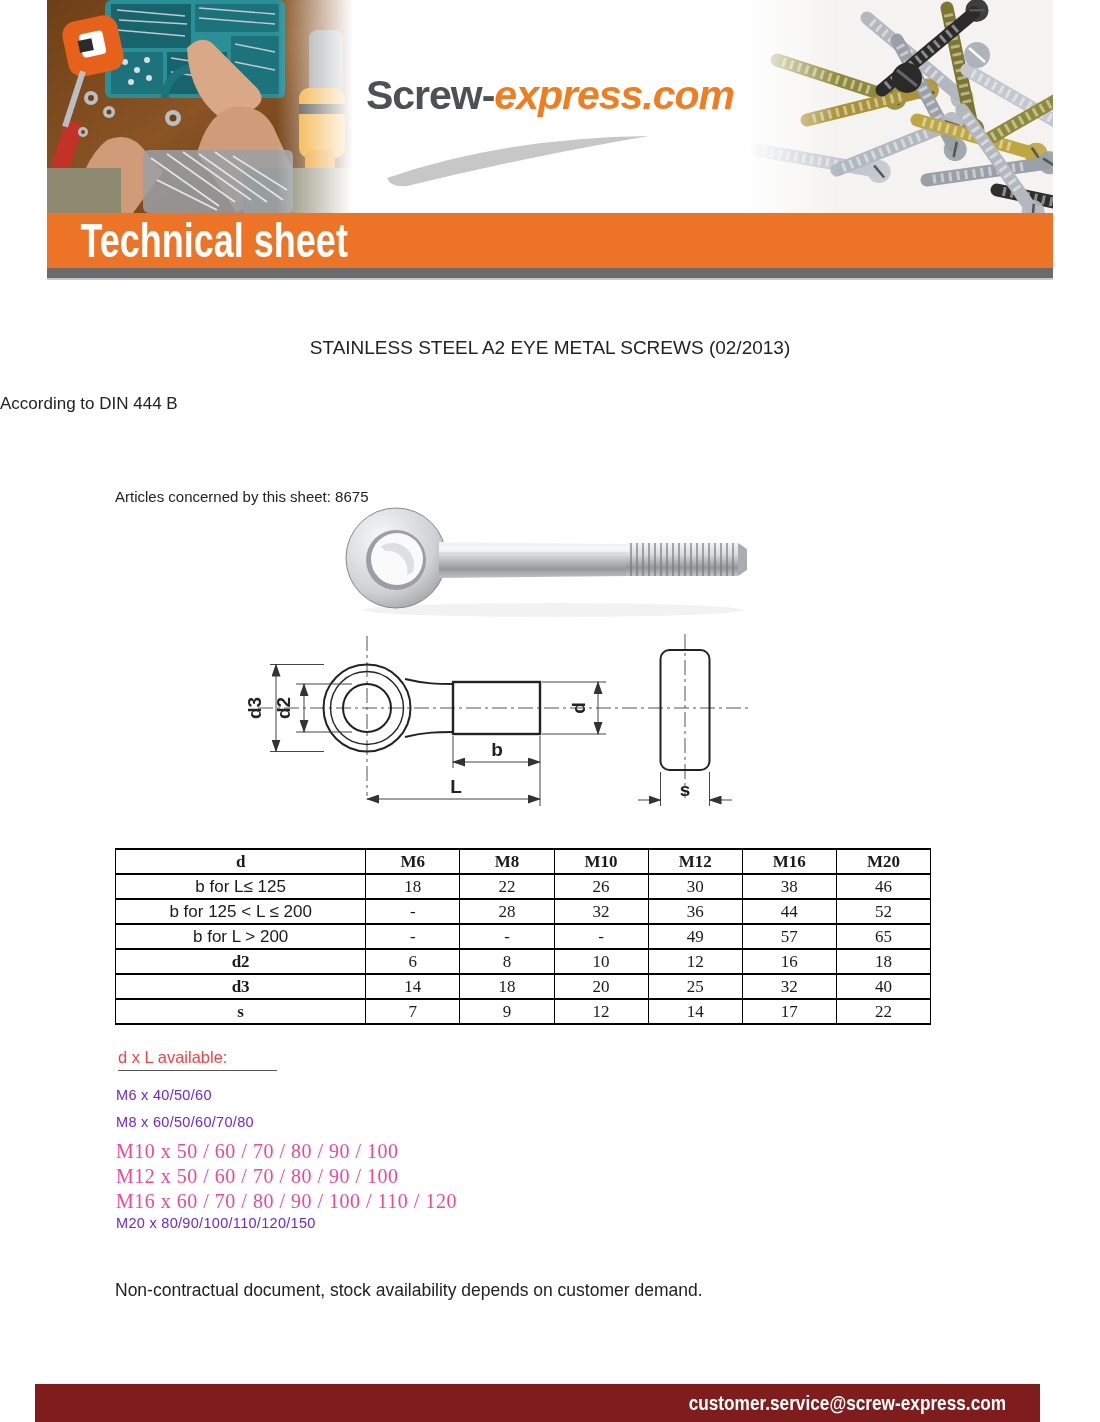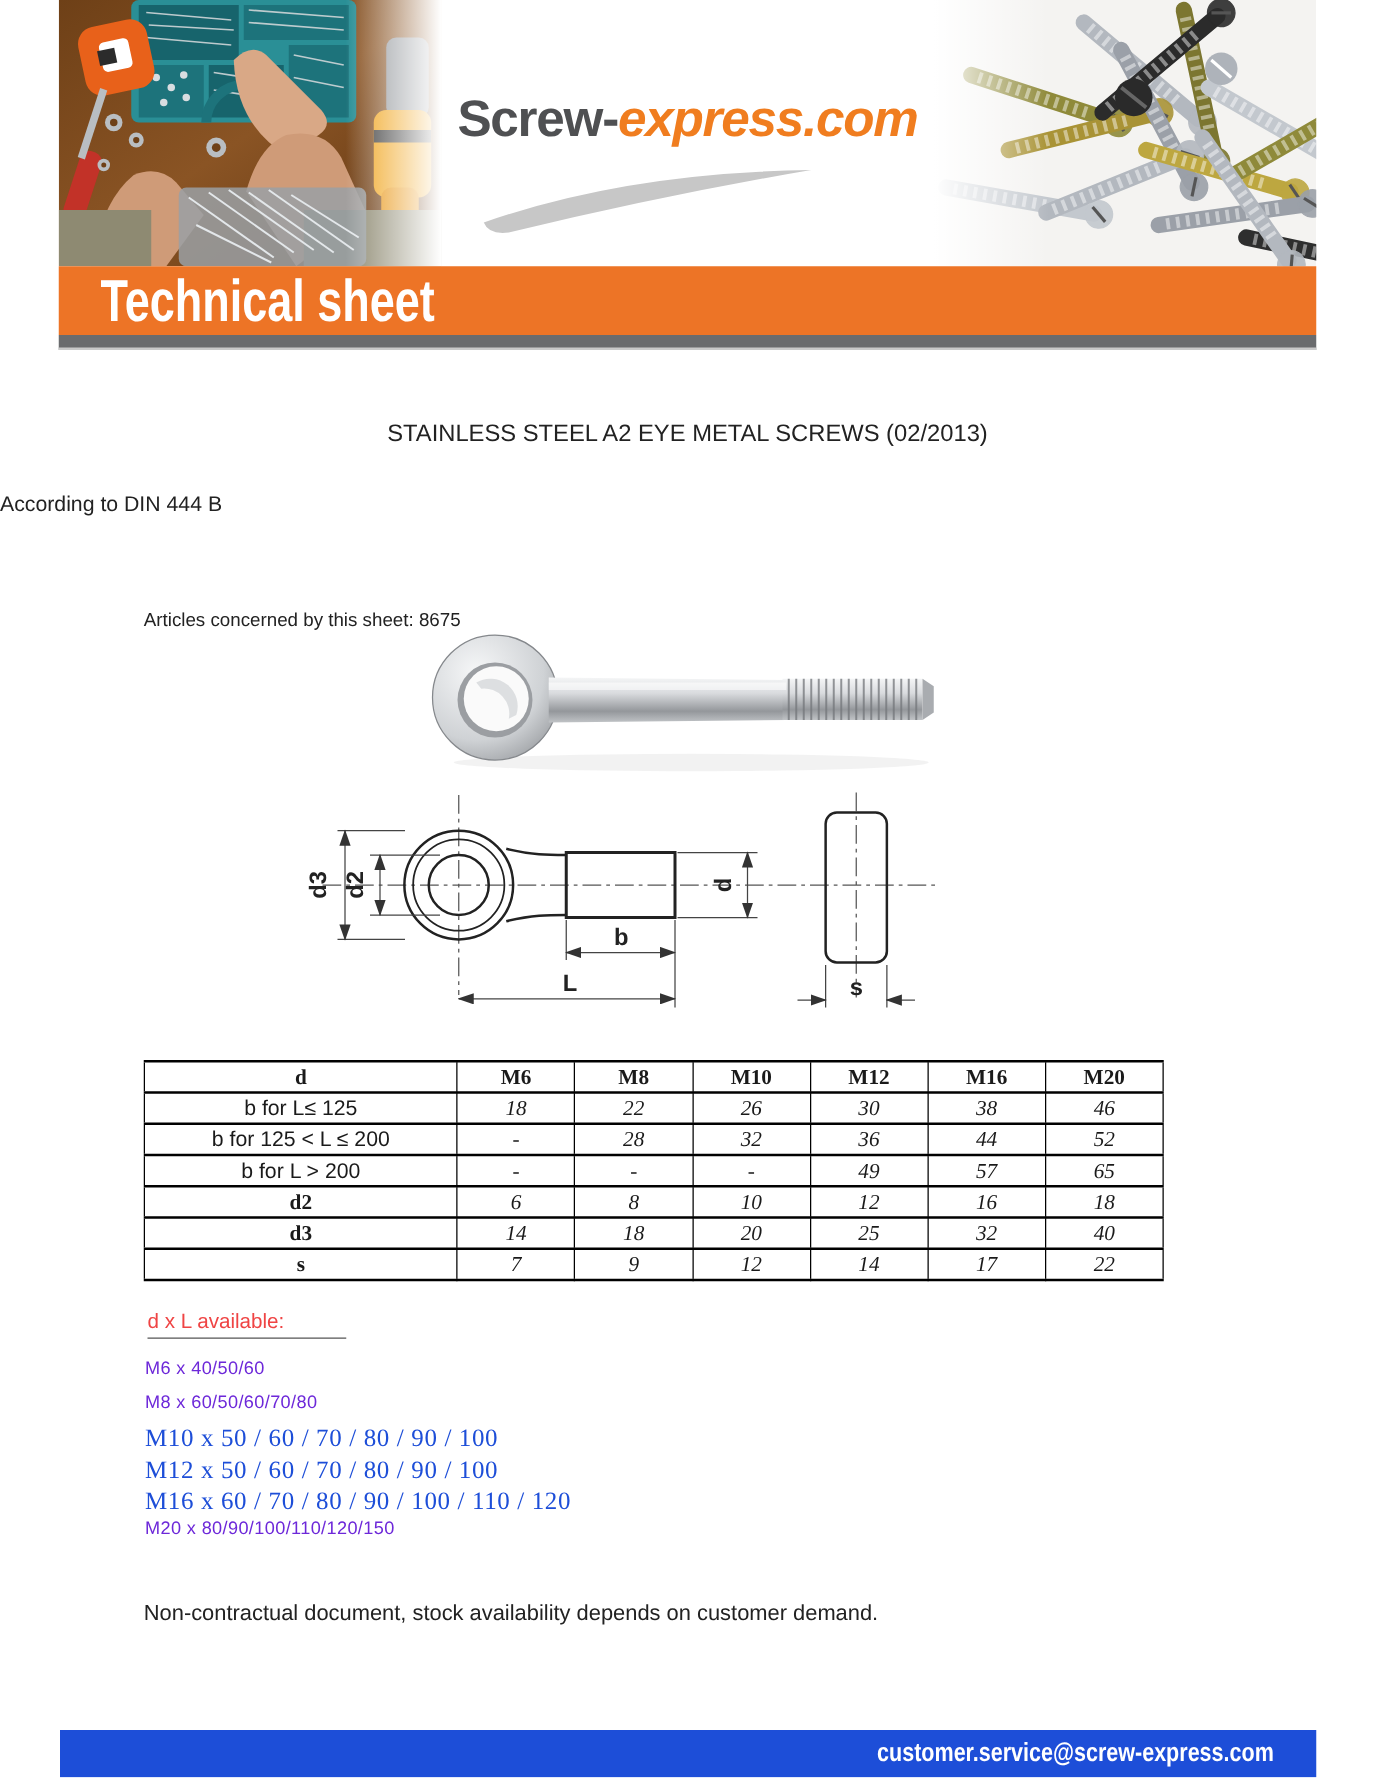--- a/index.html
+++ b/index.html
@@ -38,36 +38,36 @@
   .spec-table{position:absolute;left:115px;top:848px;width:816px;border-collapse:collapse;
       table-layout:fixed;}
   .spec-table th,.spec-table td{border:1px solid #000;text-align:center;padding:0;height:23px;
       font-size:17px;overflow:hidden;white-space:nowrap;}
   .spec-table tr{border-top:2px solid #000;border-bottom:2px solid #000;}
   .spec-table col.c0{width:250px;}
   .spec-table col.cn{width:94px;}
   .hdr{font-family:"Liberation Serif",serif;font-weight:700;font-size:18px;}
   .lbl-sans{font-family:"Liberation Sans",sans-serif;font-weight:400;font-size:15px;}
   .lbl-serif{font-family:"Liberation Serif",serif;font-weight:700;font-size:17px;}
-  .num{font-family:"Liberation Serif",serif;font-weight:400;font-style:italic;}
+  .num{font-family:"Liberation Serif",serif;font-weight:400;}
 
   
   .avail-head{position:absolute;left:118px;top:1048px;font-size:16.5px;color:#ef4444;
       border-bottom:1.5px solid #555;padding-right:50px;padding-bottom:3px;}
   .avail-list{position:absolute;left:116px;top:1088px;width:600px;}
   .avail-item{line-height:1.0;}
   .avail-item.sans-item{font-family:"Liberation Sans",sans-serif;font-size:14.5px;color:#6d28d9;
       margin-bottom:12px;letter-spacing:.3px;}
-  .avail-item.serif-item{font-family:"Liberation Serif",serif;font-size:20px;color:#1d4ed8;
+  .avail-item.serif-item{font-family:"Liberation Serif",serif;font-size:20px;color:#ec4899;
       margin-bottom:5px;letter-spacing:.5px;}
 
   .note{position:absolute;left:115px;top:1280px;font-size:17.5px;color:#222;}
 
   
-  .footer-bar{position:absolute;left:48px;top:1384px;width:1005px;height:38px;background:#1d4ed8;
+  .footer-bar{position:absolute;left:35px;top:1384px;width:1005px;height:38px;background:#7f1d1d;
       text-align:right;}
   .footer-bar .condensed{display:inline-block;color:#fff;font-weight:700;font-size:21px;
       line-height:38px;margin-right:34px;transform:scaleX(0.82);transform-origin:right center;}
 
   svg text{font-family:"Liberation Sans",sans-serif;}
 </style>
 </head>
 <body>
 
 <div class="page">

